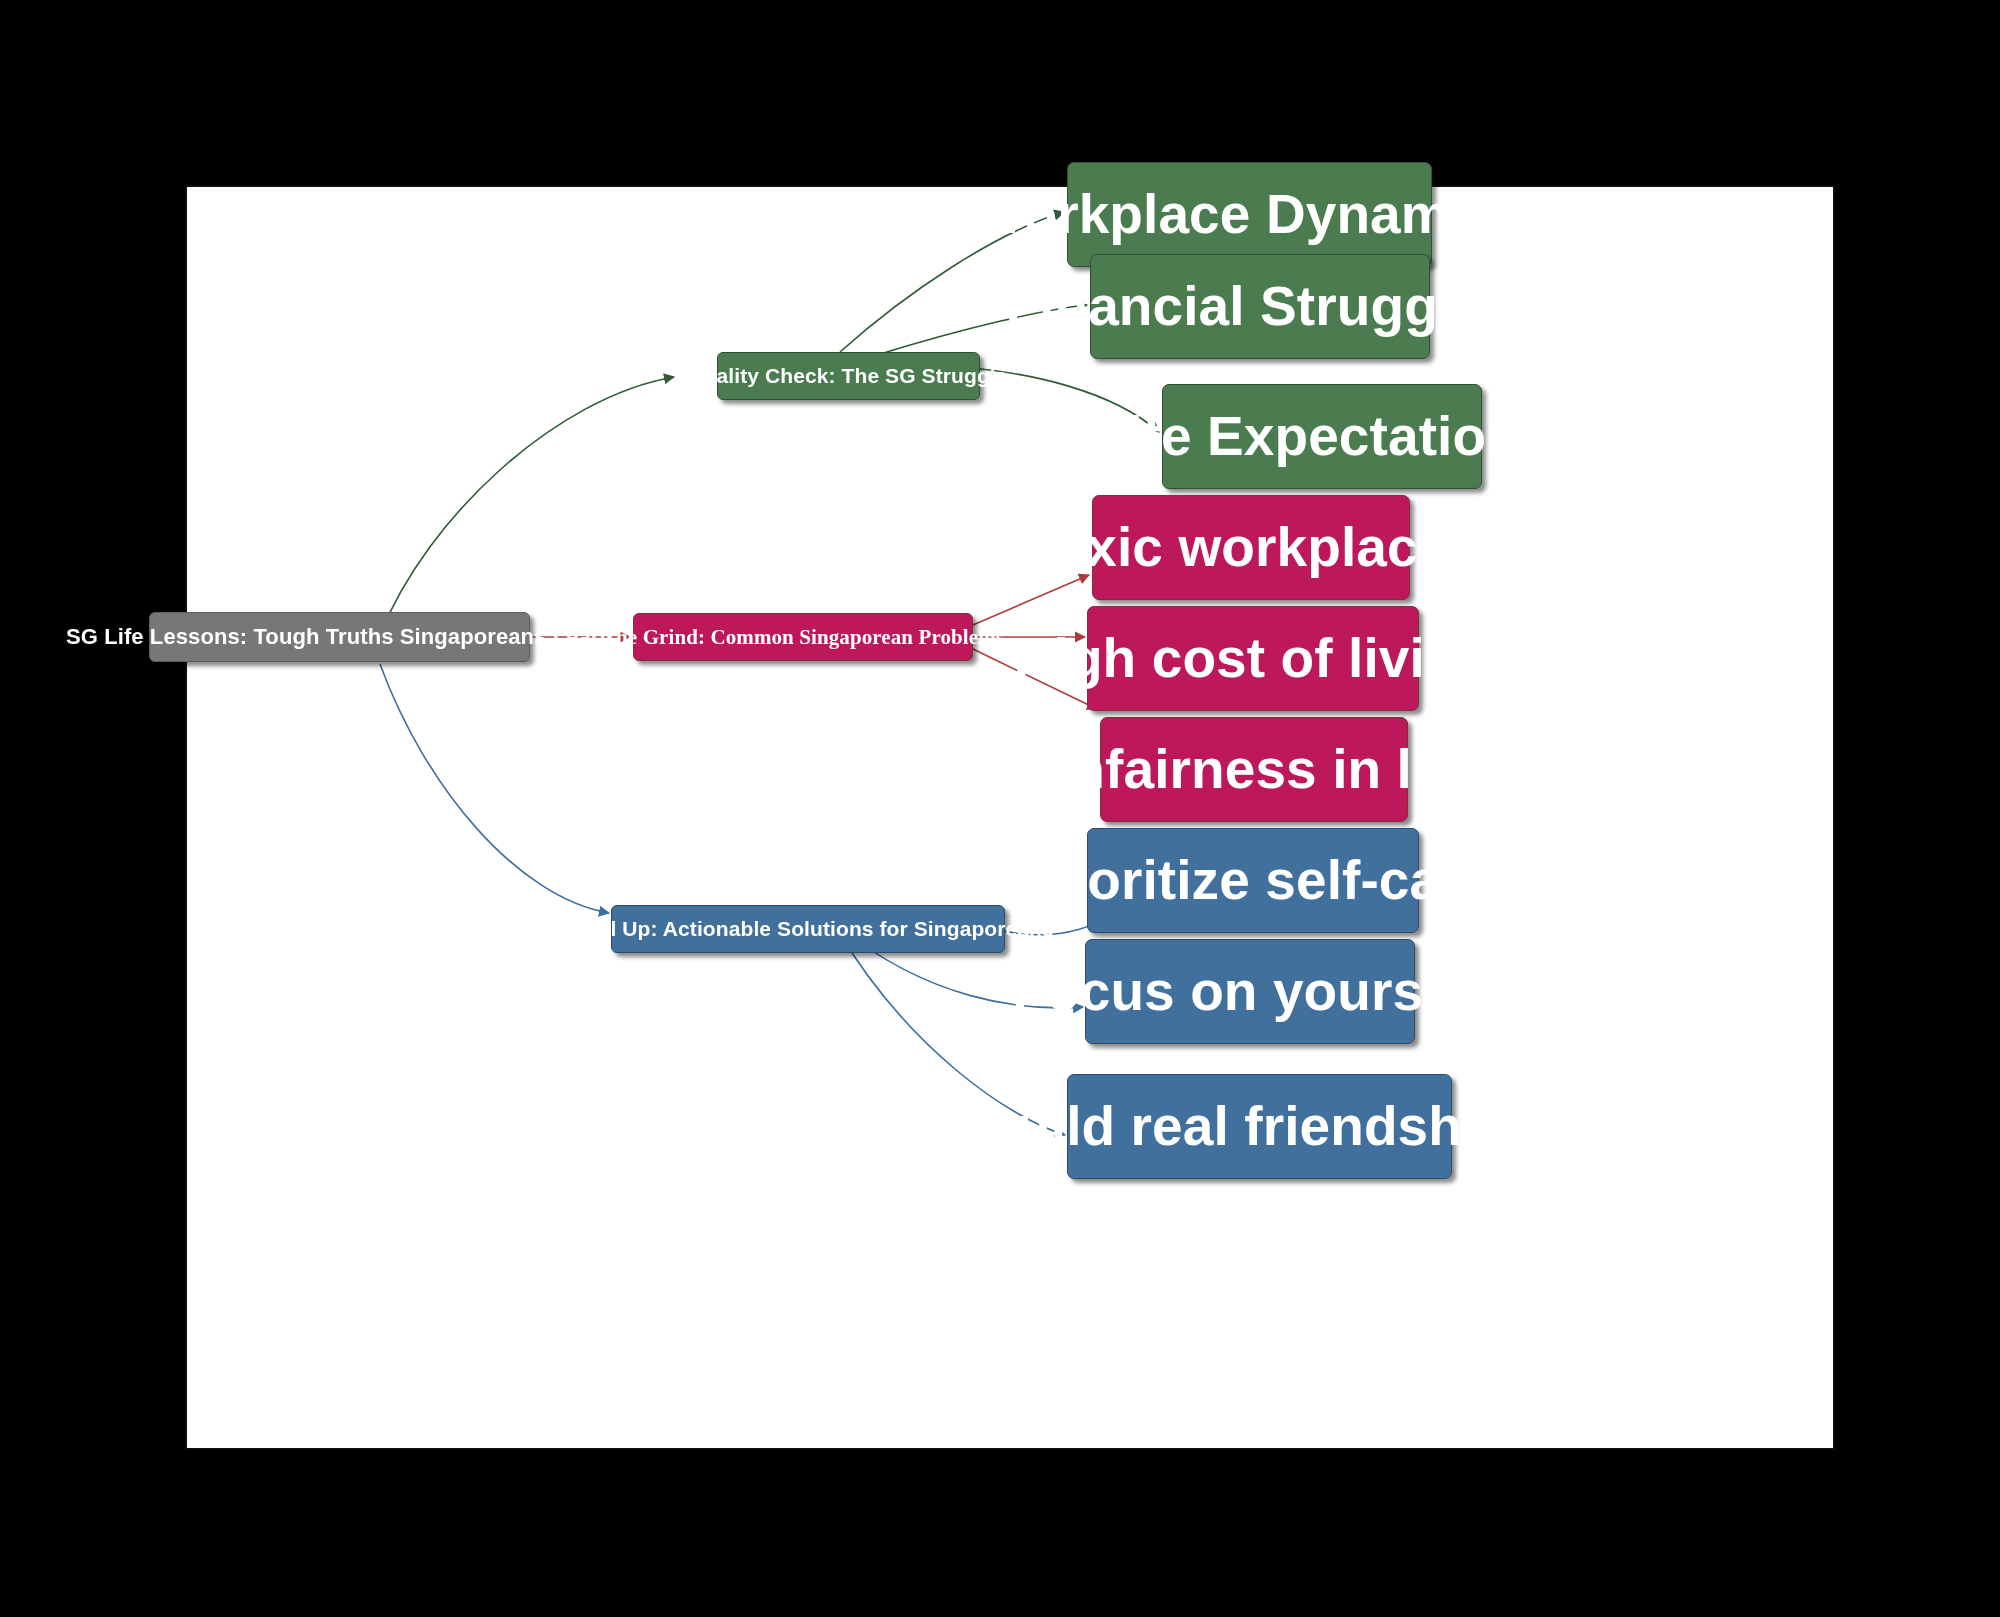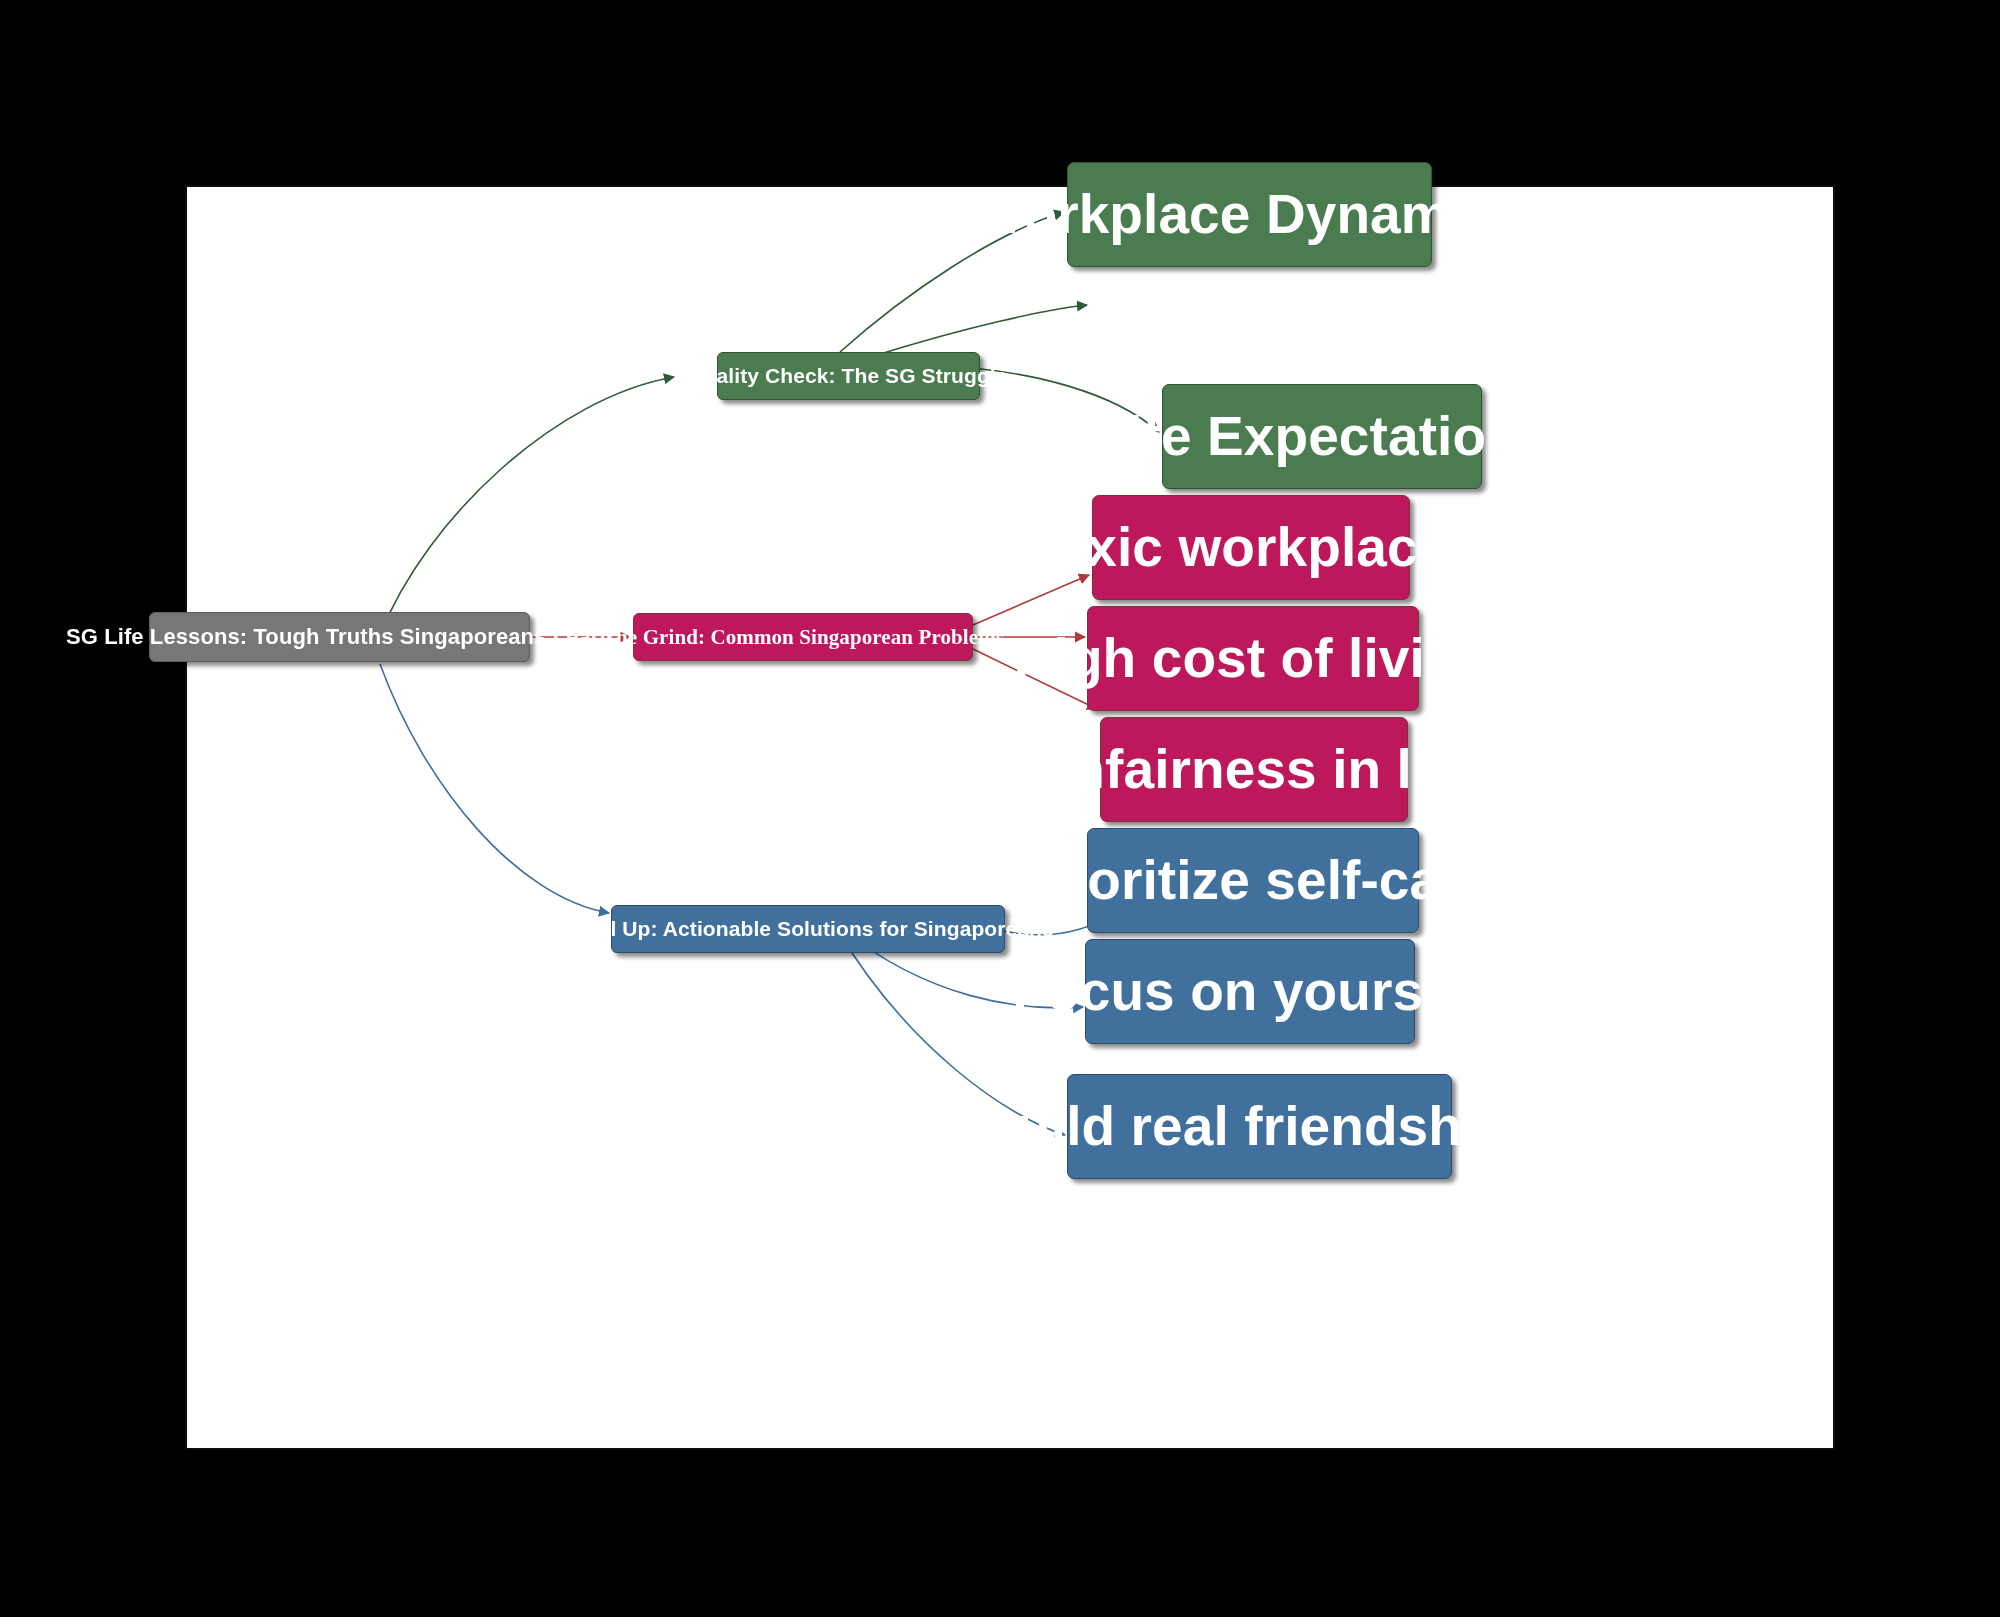--- a/index.html
+++ b/index.html
@@ -147,20 +147,23 @@
     </div>
 
     <div class="node node-branch blue" style="left:424px; top:718px; width:394px; height:48px;">
       <span class="node-label">Level Up: Actionable Solutions for Singaporeans</span>
     </div>
 
     <div class="node node-leaf green" style="left:880px; top:-25px; width:365px; height:105px;">
       <span class="node-label">Workplace Dynamics</span>
     </div>
 
+    <div class="node node-leaf green" style="left:903px; top:67px; width:340px; height:105px;">
+      <span class="node-label">Financial Struggles</span>
+    </div>
 
     <div class="node node-leaf green" style="left:975px; top:197px; width:320px; height:105px;">
       <span class="node-label">Life Expectations</span>
     </div>
 
     <div class="node node-leaf red" style="left:905px; top:308px; width:318px; height:105px;">
       <span class="node-label">Toxic workplaces</span>
     </div>
 
     <div class="node node-leaf red" style="left:900px; top:419px; width:332px; height:105px;">

